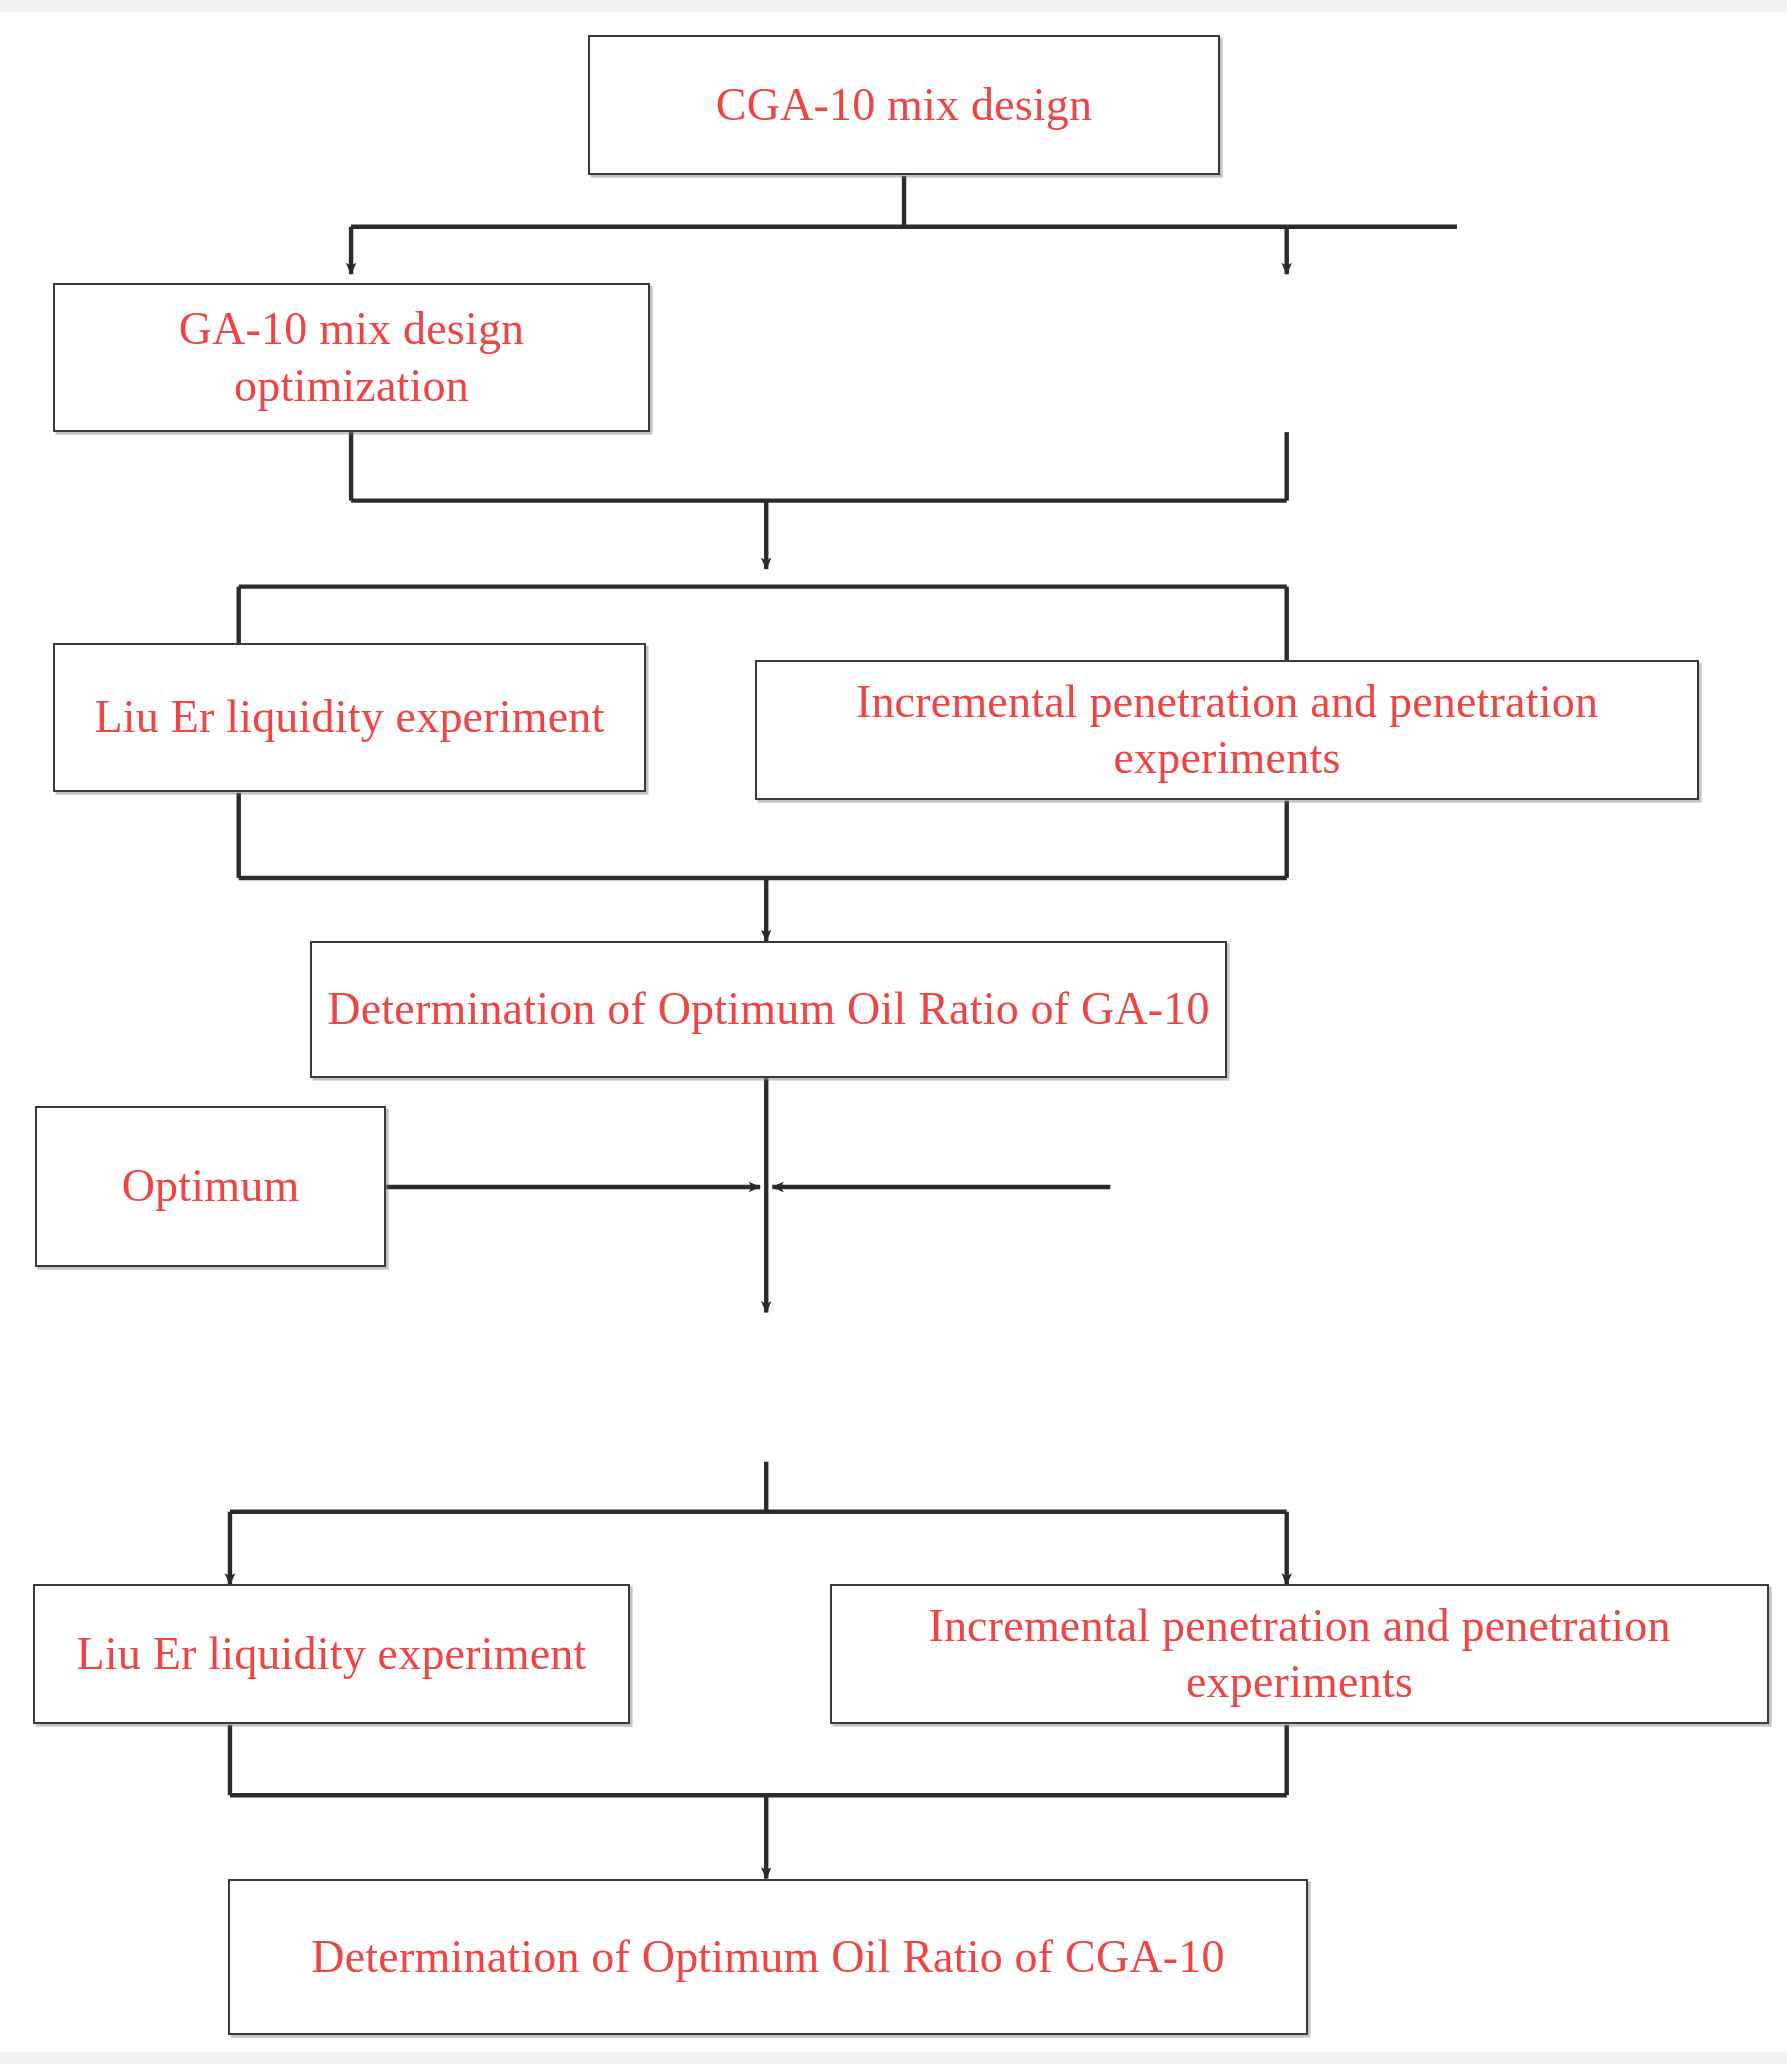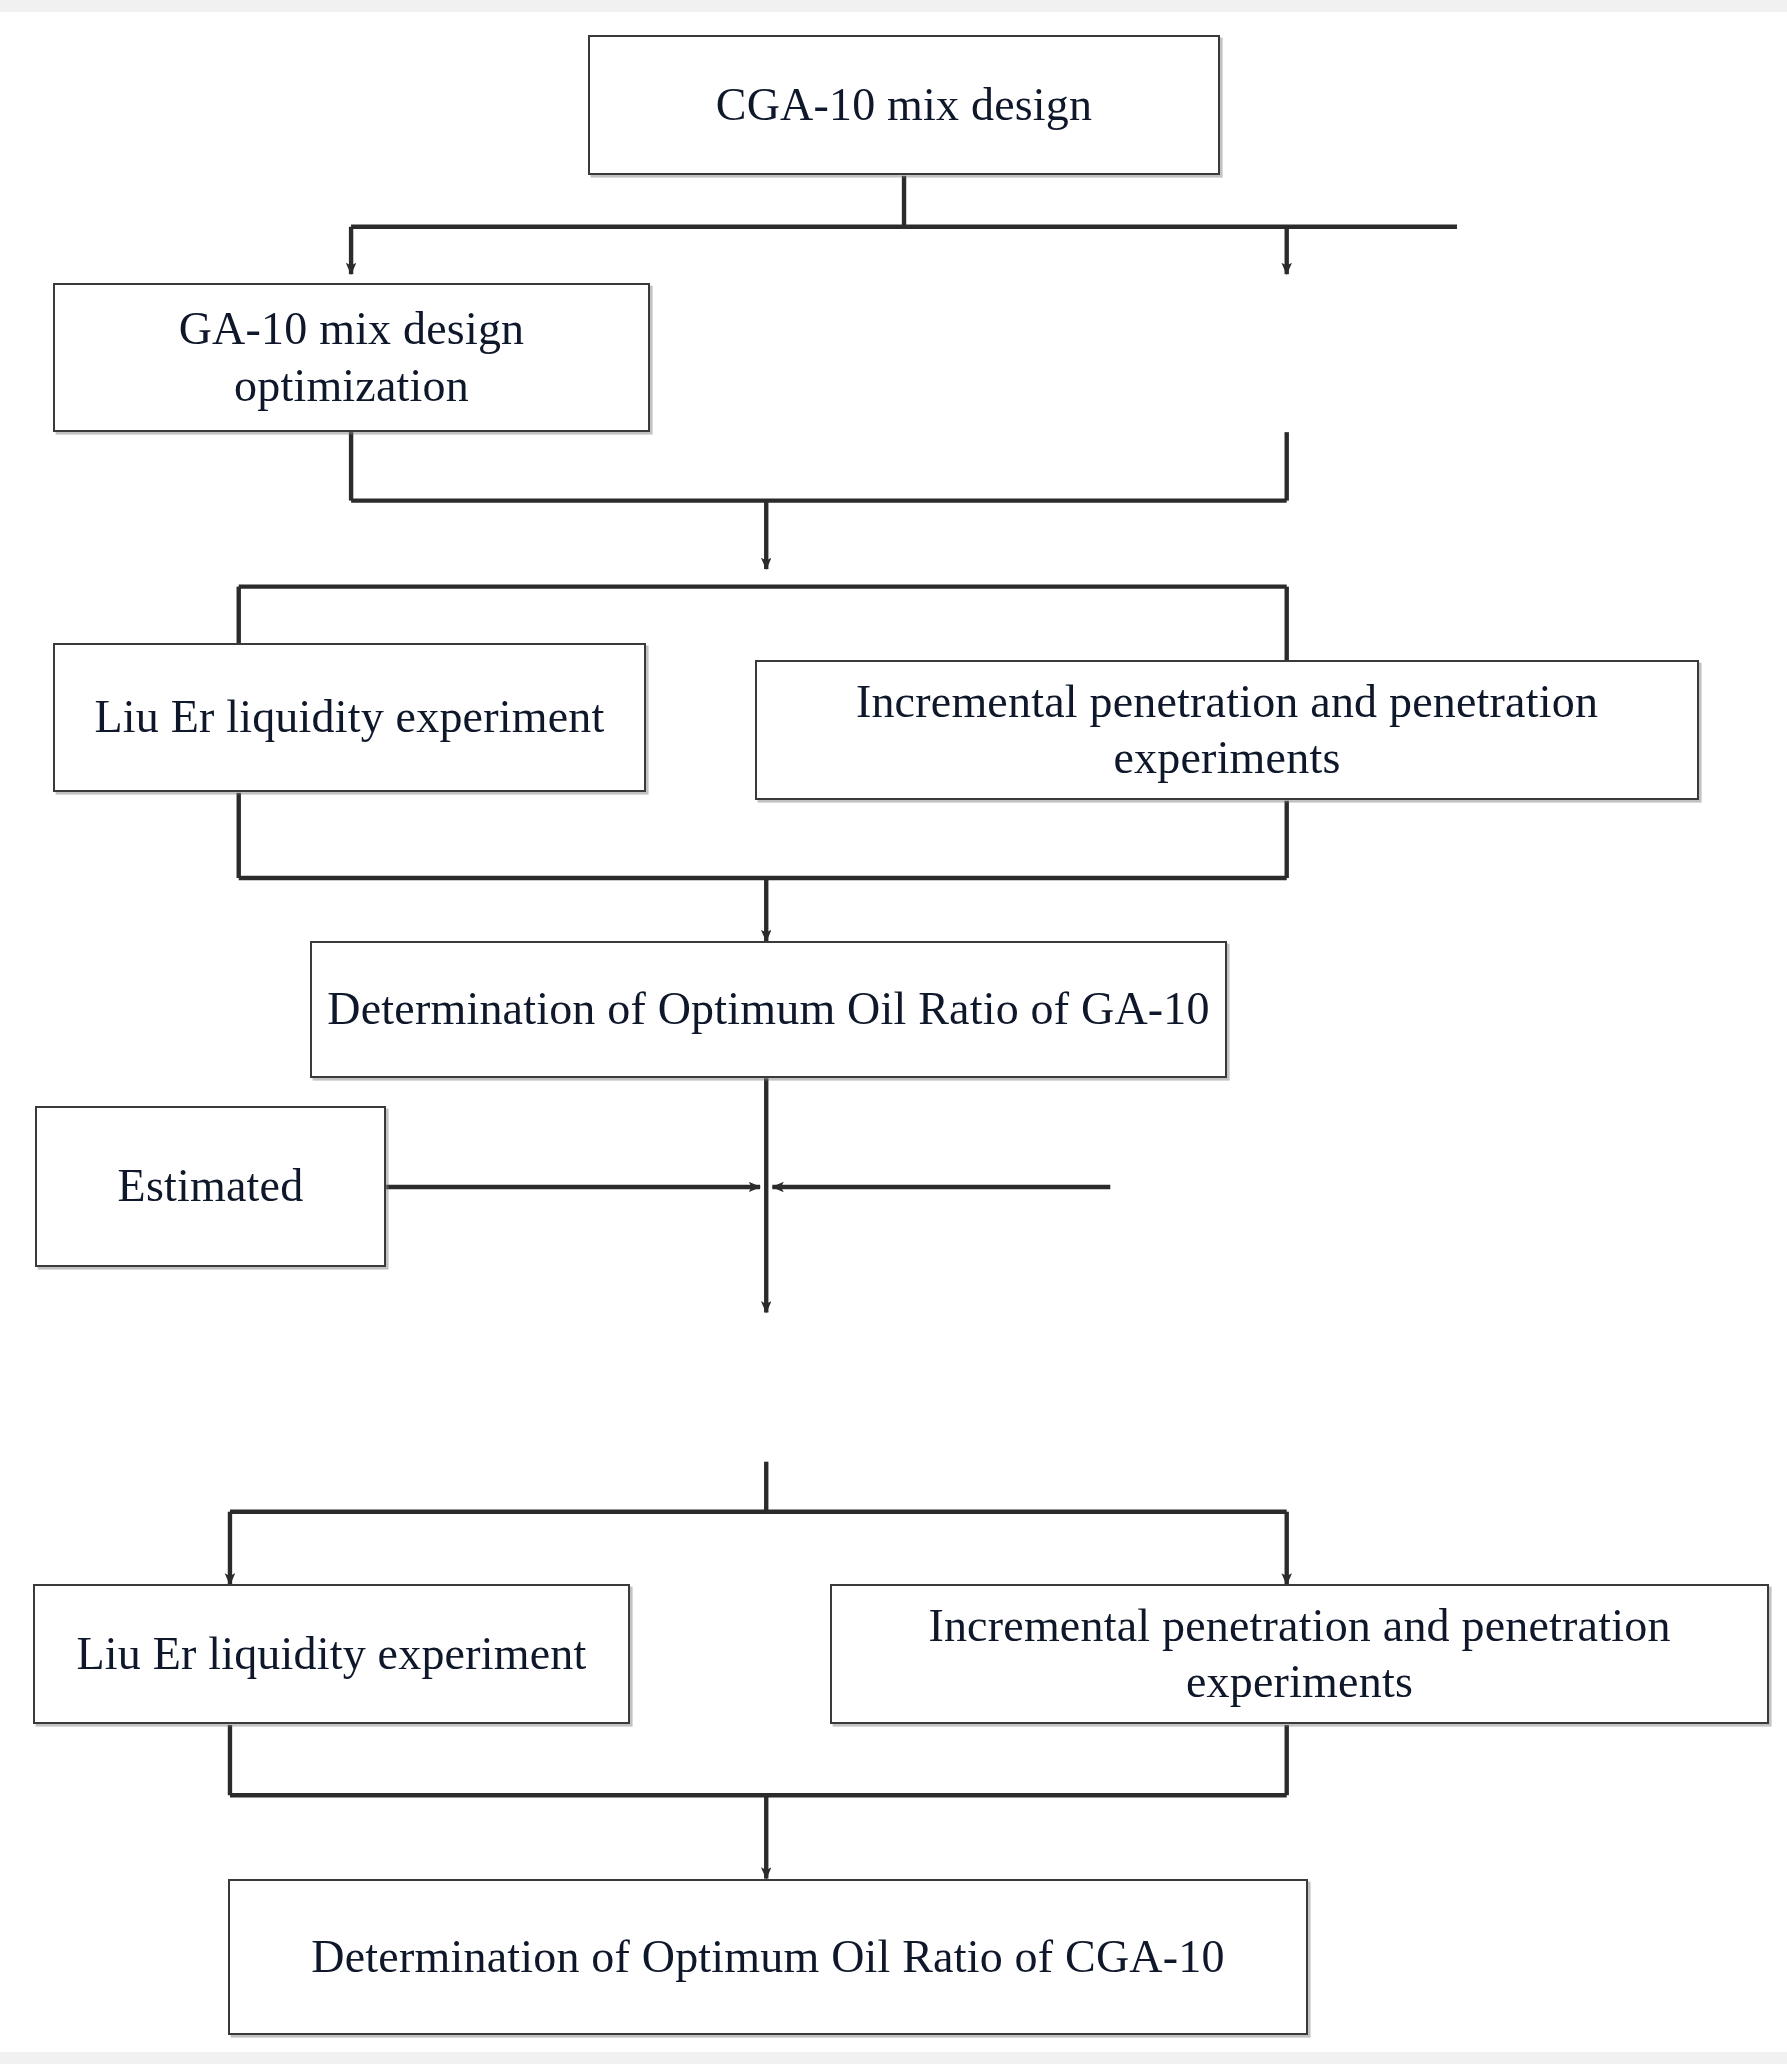--- a/index.html
+++ b/index.html
@@ -32,21 +32,21 @@
   
   .node {
     position: absolute;
     box-sizing: border-box;
     background: #ffffff;
     border: 2.6px solid #3a3a3a;
     display: flex;
     align-items: center;
     justify-content: center;
     text-align: center;
-    color: #0f172a;
+    color: #ef4444;
     font-size: 46px;
     line-height: 1.22;
     letter-spacing: 0.2px;
     padding: 3.5px 12.3px;
     
     box-shadow: 2.6px 2.6px 0 0 rgba(120,120,120,0.45);
   }
   .node .label {
     display: block;
     width: 100%;
@@ -135,21 +135,21 @@
 
   <div class="node" style="left:755px; top:660px; width:944px; height:140px;">
     <span class="label">Incremental penetration and penetration experiments</span>
   </div>
 
   <div class="node" style="left:310px; top:941px; width:917px; height:137px;">
     <span class="label">Determination of Optimum Oil Ratio of GA-10</span>
   </div>
 
   <div class="node" style="left:35px; top:1106px; width:351px; height:161px;">
-    <span class="label">Estimated</span>
+    <span class="label">Optimum</span>
   </div>
 
 
 
   <div class="node" style="left:33px; top:1584px; width:597px; height:140px;">
     <span class="label">Liu Er liquidity experiment</span>
   </div>
 
   <div class="node" style="left:830px; top:1584px; width:939px; height:140px;">
     <span class="label">Incremental penetration and penetration experiments</span>

